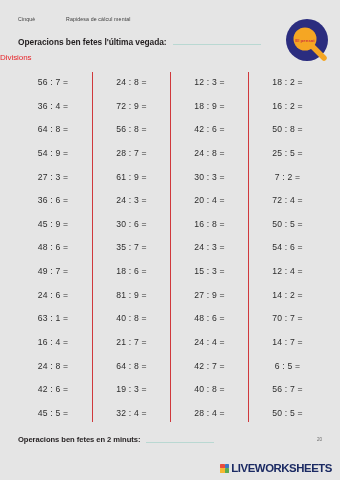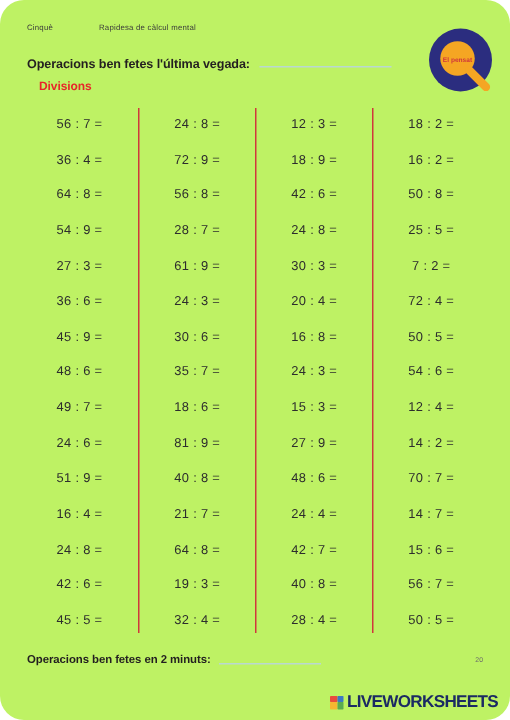--- a/index.html
+++ b/index.html
@@ -10,22 +10,21 @@
     width: 340px;
     height: 480px;
     background: #ffffff;
     font-family: "Liberation Sans", sans-serif;
     position: relative;
     overflow: hidden;
   }
   .page {
     position: absolute;
     inset: 0;
-    background: #bef264;
-    border-radius: 16px;
+    background: #e5e5e5;
   }
 
   
   .meta-row {
     position: absolute;
     top: 16px;
     left: 18px;
     width: 240px;
     display: flex;
     align-items: baseline;
@@ -57,23 +56,23 @@
     margin-bottom: 1.5px;
     border-bottom: 1px solid #b9d8d2;
     height: 9px;
   }
   .blank.top { width: 88px; }
   .blank.bottom { width: 68px; }
 
   .section-title {
     position: absolute;
     top: 53px;
-    left: 26px;
+    left: 0;
     font-size: 8px;
-    font-weight: bold;
+    font-weight: normal;
     color: #e8252a;
     letter-spacing: -.05px;
   }
 
   
   .brand-logo {
     position: absolute;
     top: 16px;
     right: 6px;
     width: 52px;
@@ -195,21 +194,21 @@
         <span class="prob">56 : 7 =</span>
         <span class="prob">36 : 4 =</span>
         <span class="prob">64 : 8 =</span>
         <span class="prob">54 : 9 =</span>
         <span class="prob">27 : 3 =</span>
         <span class="prob">36 : 6 =</span>
         <span class="prob">45 : 9 =</span>
         <span class="prob">48 : 6 =</span>
         <span class="prob">49 : 7 =</span>
         <span class="prob">24 : 6 =</span>
-        <span class="prob">51 : 9 =</span>
+        <span class="prob">63 : 1 =</span>
         <span class="prob">16 : 4 =</span>
         <span class="prob">24 : 8 =</span>
         <span class="prob">42 : 6 =</span>
         <span class="prob">45 : 5 =</span>
       </div>
     </div>
 
     <div class="col">
       <div class="col-inner">
         <span class="prob">24 : 8 =</span>
@@ -257,21 +256,21 @@
         <span class="prob">50 : 8 =</span>
         <span class="prob">25 : 5 =</span>
         <span class="prob">7 : 2 =</span>
         <span class="prob">72 : 4 =</span>
         <span class="prob">50 : 5 =</span>
         <span class="prob">54 : 6 =</span>
         <span class="prob">12 : 4 =</span>
         <span class="prob">14 : 2 =</span>
         <span class="prob">70 : 7 =</span>
         <span class="prob">14 : 7 =</span>
-        <span class="prob">15 : 6 =</span>
+        <span class="prob">6 : 5 =</span>
         <span class="prob">56 : 7 =</span>
         <span class="prob">50 : 5 =</span>
       </div>
     </div>
 
   </div>
 
   <div class="line-two-min">
     <span class="lbl">Operacions ben fetes en 2 minuts:</span>
     <span class="blank bottom"></span>

